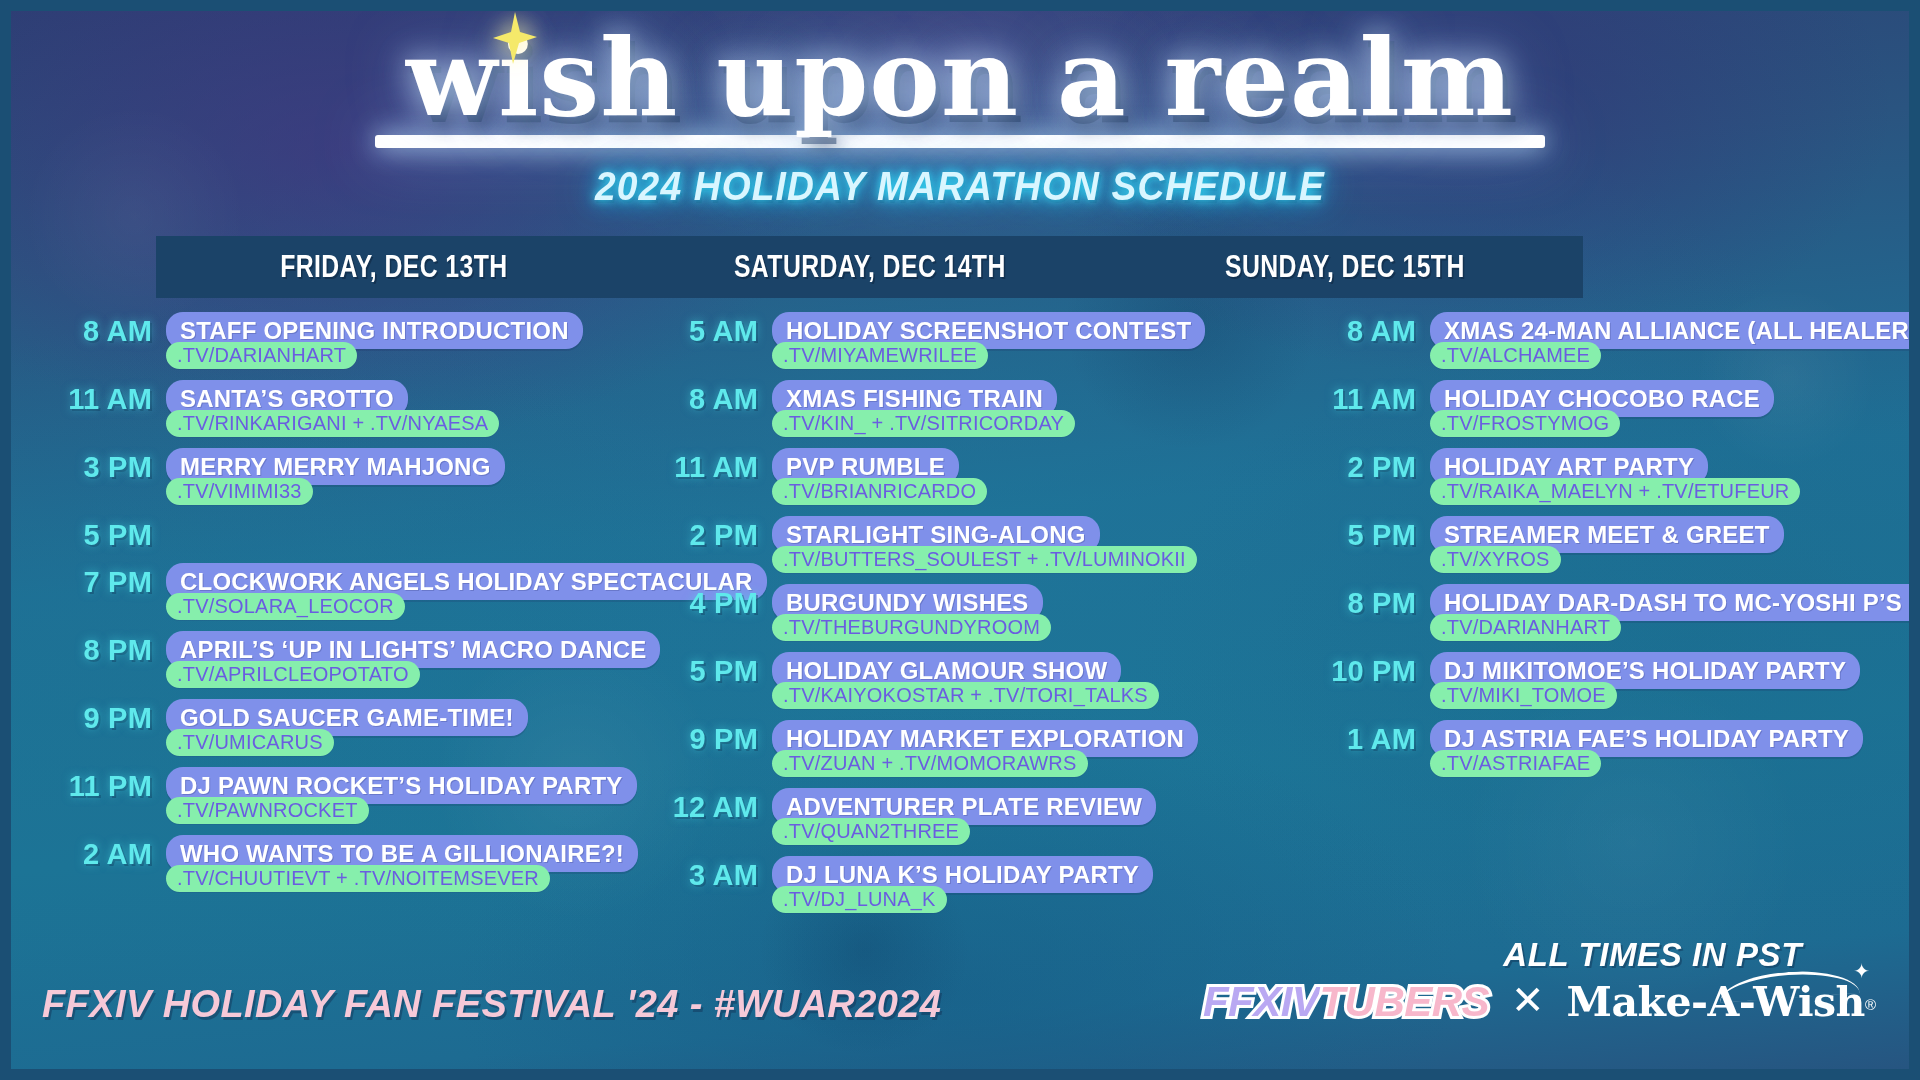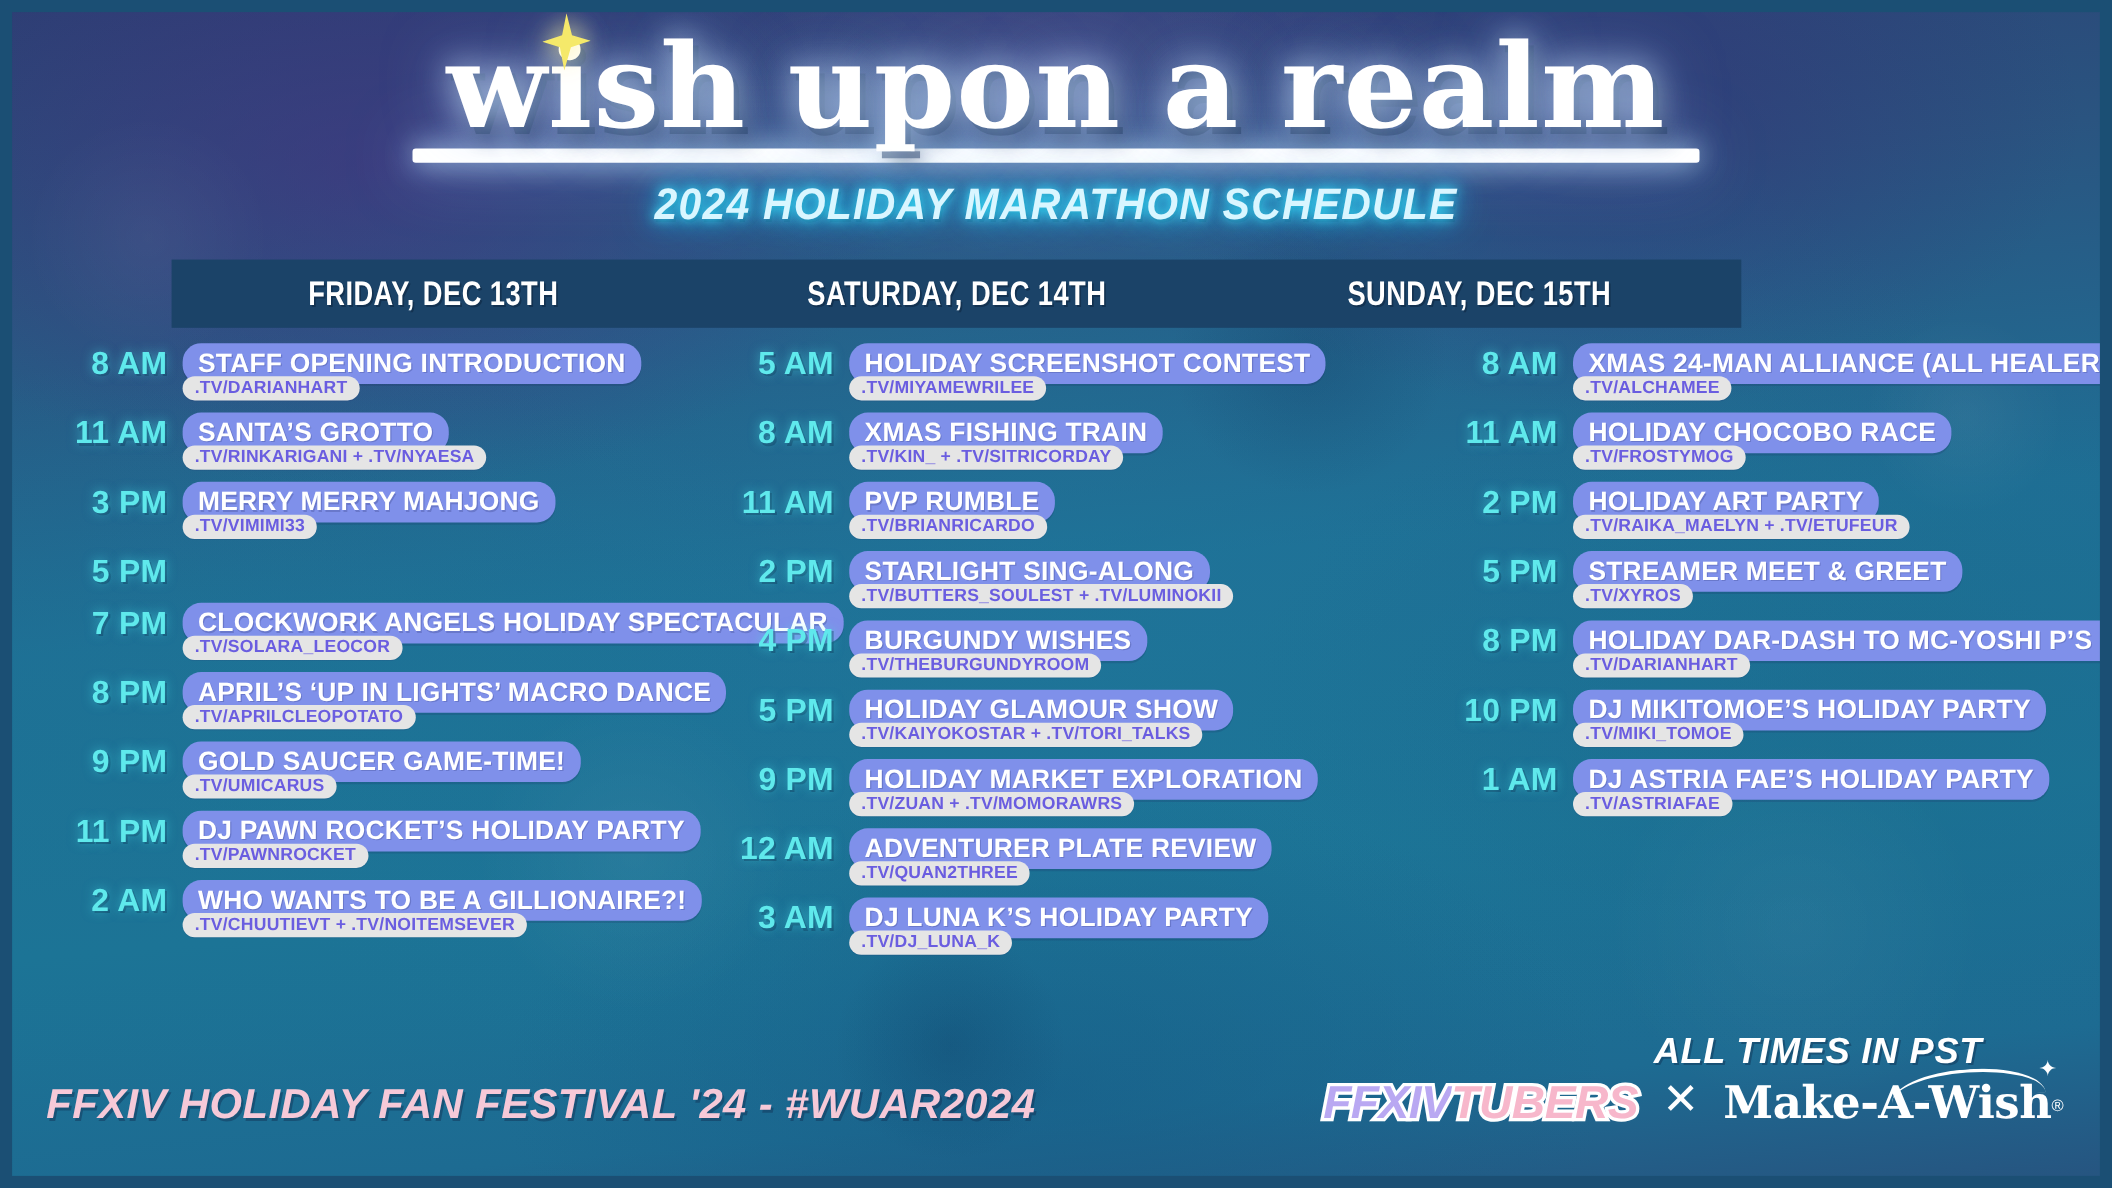--- a/index.html
+++ b/index.html
@@ -127,23 +127,23 @@
     padding:5px 14px 4px 14px;
     border-radius:17px;
     white-space:nowrap;
     text-shadow:1px 1px 0 rgba(40,48,110,.25);
     box-shadow:0 2px 0 rgba(30,40,96,.18);
   }
   .ev-handle {
     display:inline-block;
     margin-top:-7px;
     position:relative;
-    background:#e5e5e5;
+    background:#86efac;
     color:#6a5de0;
-    font-weight:700; font-size:16px; letter-spacing:.2px;
+    font-weight:400; font-size:20px; letter-spacing:.2px;
     padding:2px 11px 2px 11px;
     border-radius:15px;
     white-space:nowrap;
     box-shadow:0 1px 0 rgba(40,40,110,.12);
   }
   .entry-lines { display:flex; flex-direction:column; align-items:flex-start; }
 
   
   #all-times {
     position:absolute; right:118px; top:936px;

